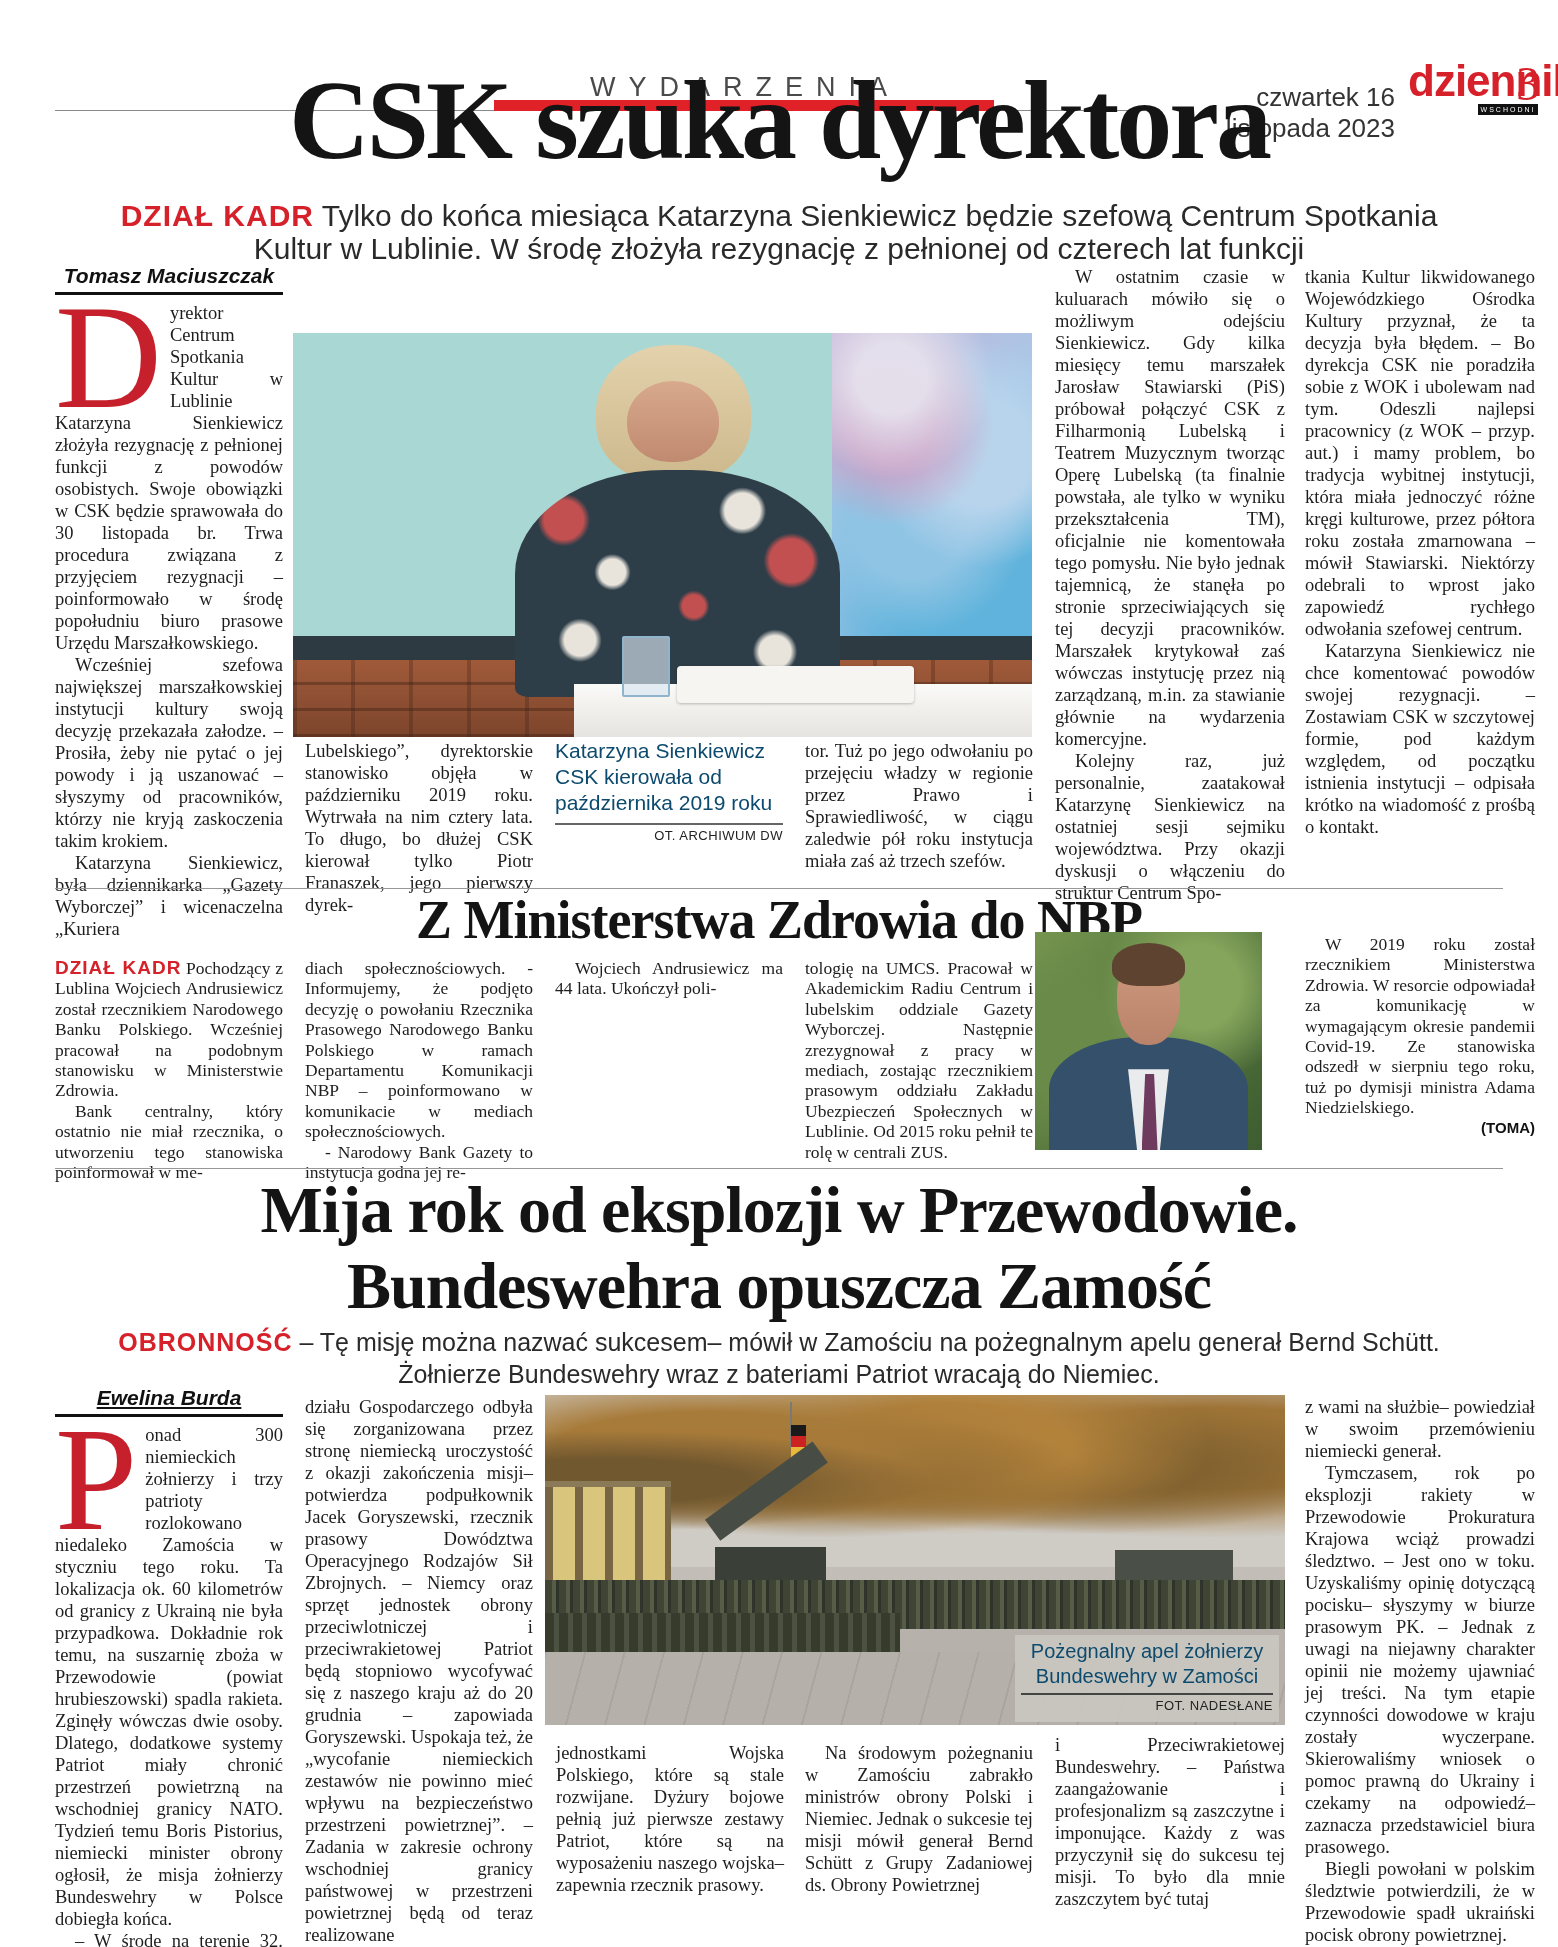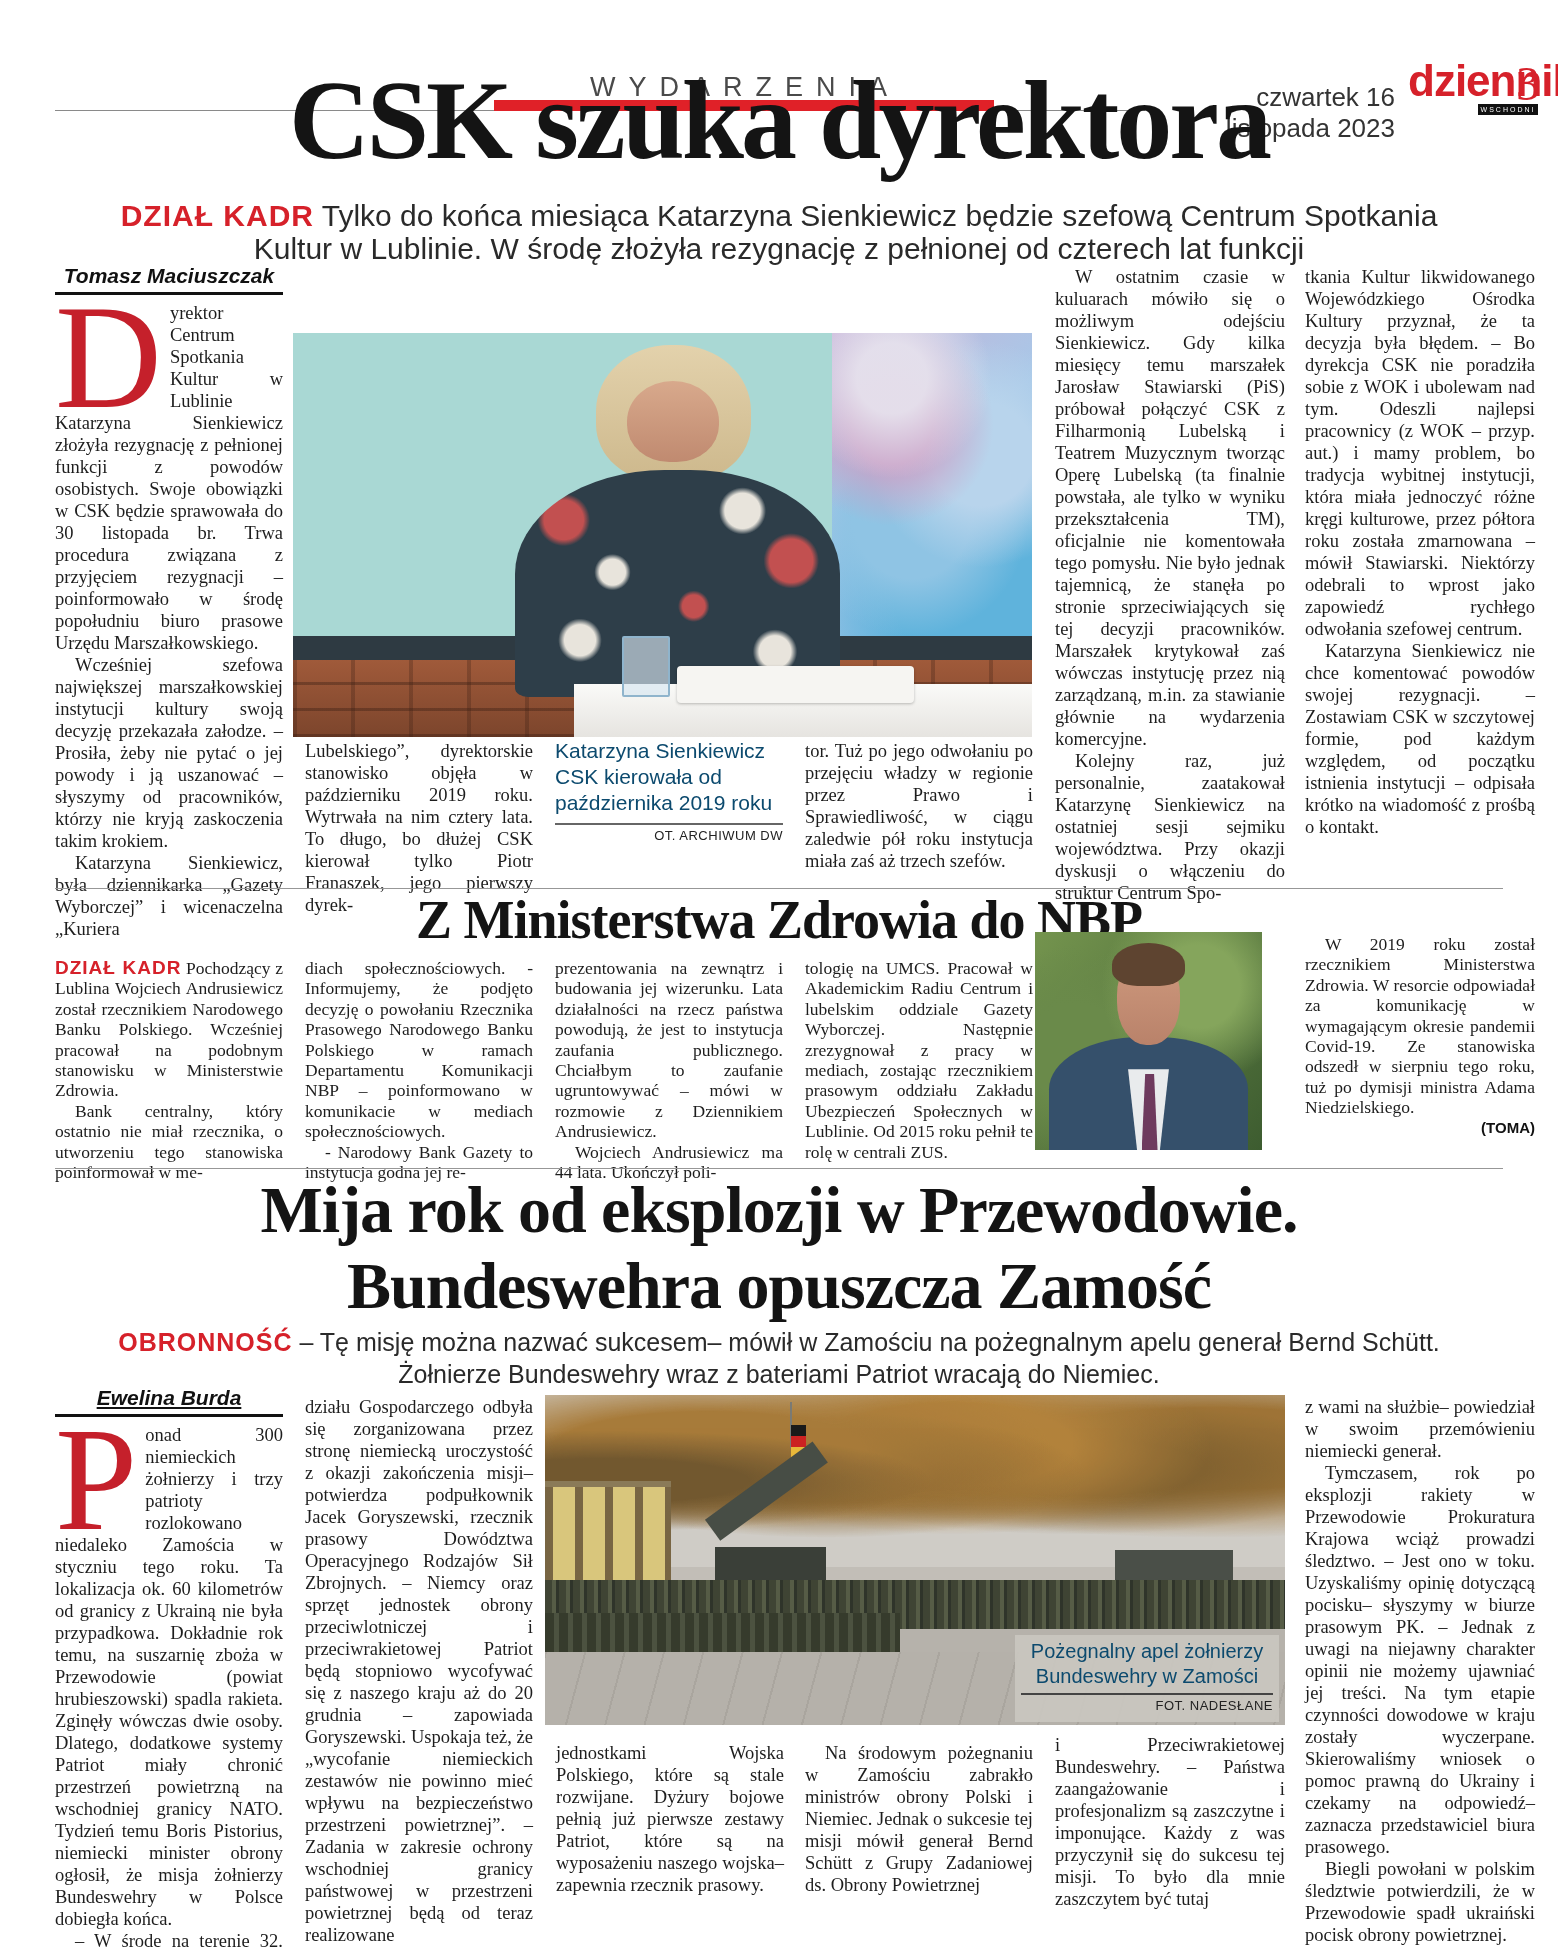--- a/index.html
+++ b/index.html
@@ -199,21 +199,20 @@
   </div>
 
   <div class="abs headline h2a">Z Ministerstwa Zdrowia do NBP</div>
 
   <div class="abs bodycol small" style="left:305px;top:958px;">
     <p>diach społecznościowych. - Informujemy, że podjęto decyzję o powołaniu Rzecznika Prasowego Narodowego Banku Polskiego w ramach Departamentu Komunikacji NBP – poinformowano w komunikacie w mediach społecznościowych.</p>
     <p class="ind">- Narodowy Bank Gazety to instytucja godna jej re-</p>
   </div>
 
   <div class="abs bodycol small" style="left:555px;top:958px;">
-    <p>prezentowania na zewnątrz i budowania jej wizerunku. Lata działalności na rzecz państwa powodują, że jest to instytucja zaufania publicznego. Chciałbym to zaufanie ugruntowywać – mówi w rozmowie z Dziennikiem Andrusiewicz.</p>
     <p class="ind">Wojciech Andrusiewicz ma 44 lata. Ukończył poli-</p>
   </div>
 
   <div class="abs bodycol small" style="left:805px;top:958px;">
     <p>tologię na UMCS. Pracował w Akademickim Radiu Centrum i lubelskim oddziale Gazety Wyborczej. Następnie zrezygnował z pracy w mediach, zostając rzecznikiem prasowym oddziału Zakładu Ubezpieczeń Społecznych w Lublinie. Od 2015 roku pełnił te rolę w centrali ZUS.</p>
   </div>
 
   <div class="abs ph2">
     <div class="abs ph2-suit"></div>
     <div class="abs ph2-shirt"></div>

